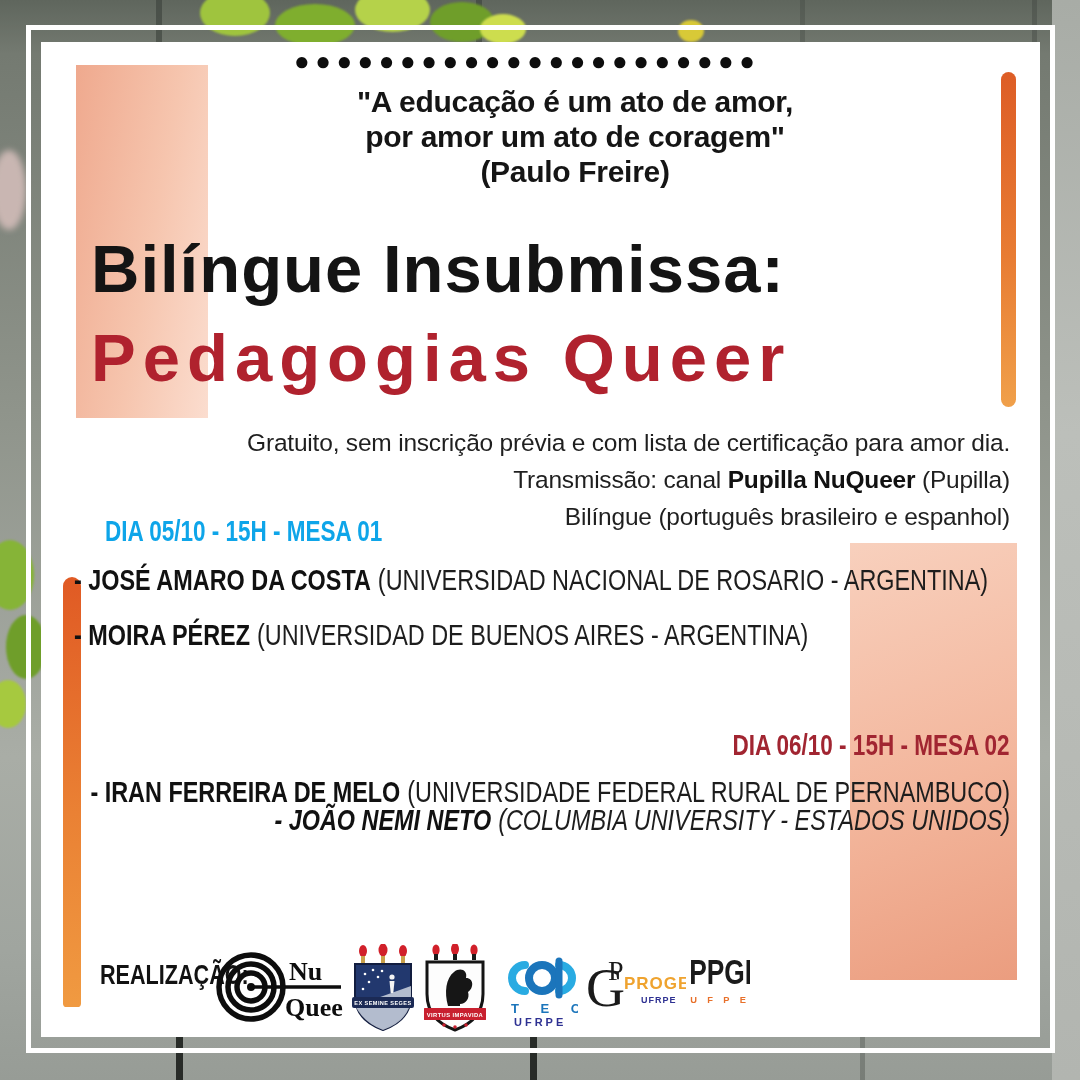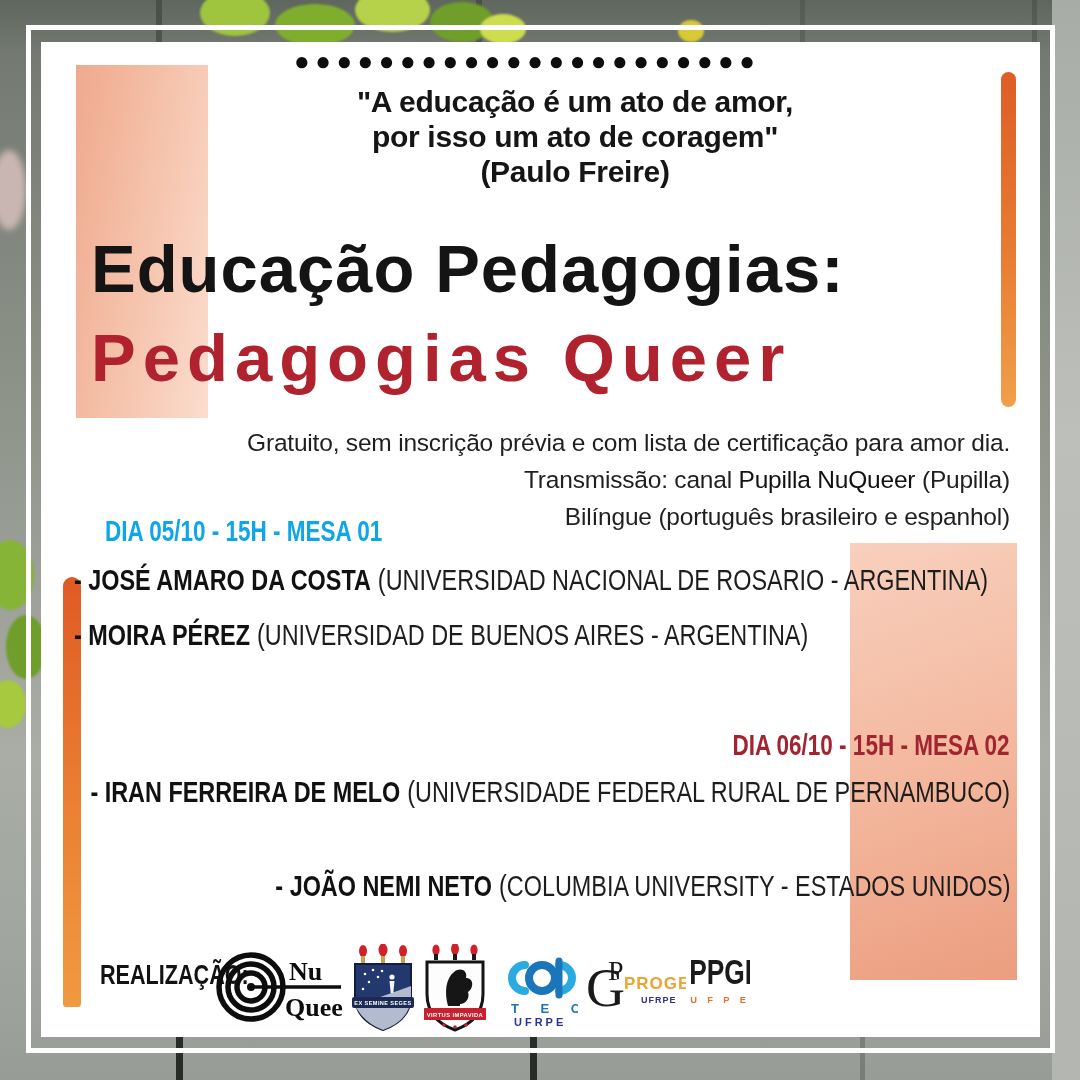--- a/index.html
+++ b/index.html
@@ -28,21 +28,21 @@
   
   .dots{position:absolute;left:294px;top:46px;font-size:26px;letter-spacing:5.5px;color:#0d0d0d;}
   .quote{position:absolute;left:130px;top:84px;width:890px;text-align:center;
          font-size:30px;font-weight:700;color:#151515;line-height:35px;letter-spacing:-.3px;}
   .cond{display:inline-block;white-space:nowrap;transform:scaleX(.78);transform-origin:0 50%;}
   .cond-r{display:inline-block;white-space:nowrap;transform:scaleX(.78);transform-origin:100% 50%;}
   .kicker{position:absolute;left:95px;top:190px;font-size:40px;font-weight:600;color:#121212;}
   .title1{position:absolute;left:91px;top:230px;font-size:67px;font-weight:700;color:#141414;letter-spacing:1px;white-space:nowrap;}
   .title2{position:absolute;left:91px;top:319px;font-size:67px;font-weight:700;letter-spacing:7px;white-space:nowrap;}
   .info{position:absolute;right:70px;top:424px;text-align:right;font-size:24.5px;color:#1f1f1f;line-height:37px;letter-spacing:-.2px;}
-  .info b{font-weight:400;color:#111;}
+  .info b{font-weight:700;color:#111;}
   .mesa-h{position:absolute;font-size:30px;font-weight:700;line-height:34px;}
   .row{position:absolute;font-size:30px;line-height:36px;color:#1b1b1b;}
   .row .nm{font-weight:700;color:#111;}
   .row .aff{font-weight:400;margin-left:9px;color:#1d1d1d;}
   .row-r{text-align:right;}
   .realiz{position:absolute;left:100px;top:960px;font-size:27px;font-weight:600;color:#121212;}
   .logo{position:absolute;}
 </style>
 </head>
 <body>
@@ -75,26 +75,26 @@
 
   <div class="salmon-left"></div>
   <div class="salmon-right"></div>
   <div class="bar-right"></div>
   <div class="bar-left"></div>
 
   <div class="dots">●●●●●●●●●●●●●●●●●●●●●●</div>
 
   <div class="quote">
     <div>"A educação é um ato de amor,</div>
-    <div>por isso um ato de coragem"</div>
+    <div>por amor um ato de coragem"</div>
     <div>(Paulo Freire)</div>
   </div>
 
 
-  <div class="title1">Educação Pedagogias:</div>
+  <div class="title1">Bilíngue Insubmissa:</div>
   <div class="title2" style="color:#b0222e;">Pedagogias Queer</div>
 
   <div class="info">
     <div>Gratuito, sem inscrição prévia e com lista de certificação para amor dia.</div>
     <div><span>Transmissão: canal </span><b>Pupilla NuQueer</b><span> (Pupilla)</span></div>
     <div>Bilíngue (português brasileiro e espanhol)</div>
   </div>
 
   <div class="mesa-h" style="left:105px;top:514px;color:#0ea5e9;">
     <span class="cond" style="transform:scaleX(.75);">DIA 05/10 - 15H - MESA 01</span>
@@ -105,21 +105,21 @@
   <div class="row" style="left:74px;top:617px;">
     <span class="cond"><span class="nm">- MOIRA PÉREZ</span><span class="aff">(UNIVERSIDAD DE BUENOS AIRES - ARGENTINA)</span></span>
   </div>
 
   <div class="mesa-h row-r" style="right:70px;top:728px;color:#a12531;">
     <span class="cond-r" style="transform:scaleX(.75);">DIA 06/10 - 15H - MESA 02</span>
   </div>
   <div class="row row-r" style="right:70px;top:774px;">
     <span class="cond-r"><span class="nm">- IRAN FERREIRA DE MELO</span><span class="aff">(UNIVERSIDADE FEDERAL RURAL DE PERNAMBUCO)</span></span>
   </div>
-  <div class="row row-r" style="right:70px;top:868px;">
+  <div class="row row-r" style="right:70px;top:802px;font-style:italic;">
     <span class="cond-r"><span class="nm">- JOÃO NEMI NETO</span><span class="aff">(COLUMBIA UNIVERSITY - ESTADOS UNIDOS)</span></span>
   </div>
 
   <div class="realiz">
     <span class="cond" style="transform:scaleX(.8);">REALIZAÇÃO:</span>
   </div>
 
   <svg class="logo" style="left:213px;top:948px;" width="130" height="78" viewBox="0 0 130 78">
     <g>
       <circle cx="38" cy="39" r="32" fill="none" stroke="#0d0d0d" stroke-width="5.5"></circle>

